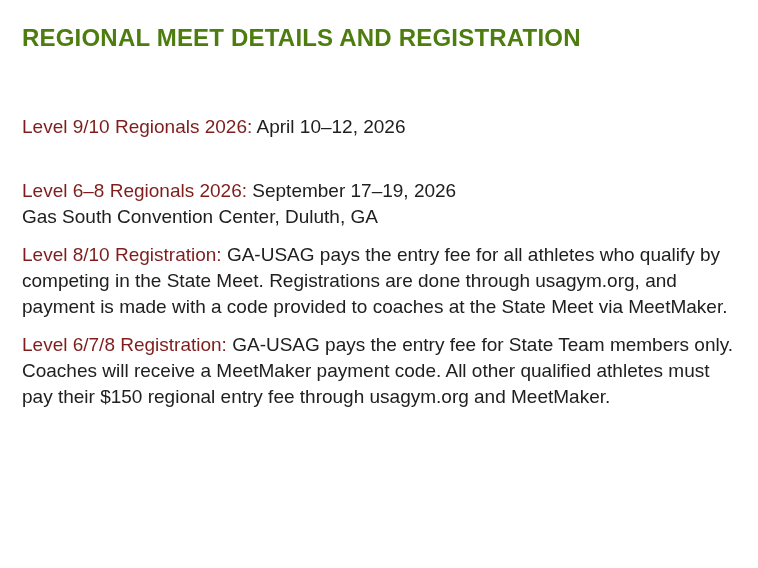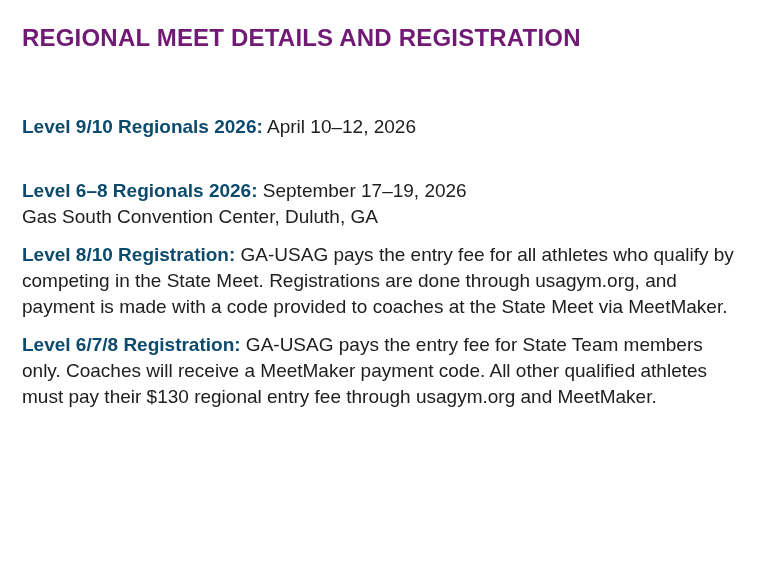--- a/index.html
+++ b/index.html
@@ -19,32 +19,32 @@
     width: 758px;
     height: 568px;
     padding: 24px 16px 0 22px;
     background: #ffffff;
   }
   h1.page-title {
     margin: 0 0 62px 0;
     font-size: 24px;
     line-height: 28px;
     font-weight: bold;
-    color: #701a75;
+    color: #4d7c0f;
     letter-spacing: 0.2px;
   }
   p.block {
     margin: 0 0 12px 0;
     font-size: 19px;
     line-height: 26px;
     color: #202020;
   }
   p.block .lead {
-    font-weight: bold;
-    color: #0c4a6e;
+    font-weight: normal;
+    color: #7f1d1d;
   }
 </style>
 </head>
 <body>
 
 <div class="page">
 
   <h1 class="page-title">REGIONAL MEET DETAILS AND REGISTRATION</h1>
 
   <p class="block">
@@ -60,16 +60,16 @@
   </p>
 
 
   <p class="block">
     <span class="lead">Level 8/10 Registration:</span>
     <span>GA-USAG pays the entry fee for all athletes who qualify by competing in the State Meet. Registrations are done through usagym.org, and payment is made with a code provided to coaches at the State Meet via MeetMaker.</span>
   </p>
 
   <p class="block">
     <span class="lead">Level 6/7/8 Registration:</span>
-    <span>GA-USAG pays the entry fee for State Team members only. Coaches will receive a MeetMaker payment code. All other qualified athletes must pay their $130 regional entry fee through usagym.org and MeetMaker.</span>
+    <span>GA-USAG pays the entry fee for State Team members only. Coaches will receive a MeetMaker payment code. All other qualified athletes must pay their $150 regional entry fee through usagym.org and MeetMaker.</span>
   </p>
 
 </div>
 
 </body></html>

